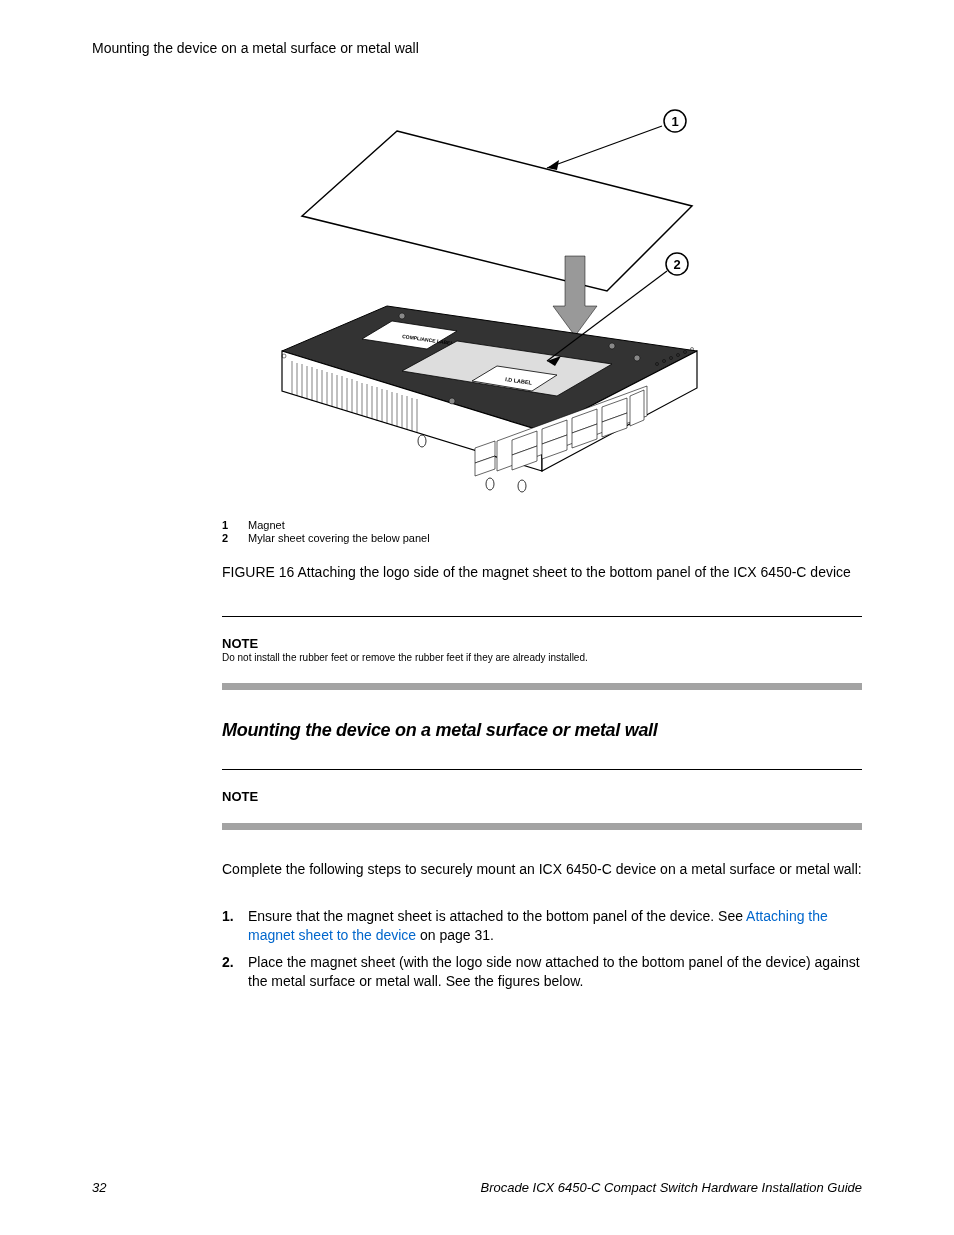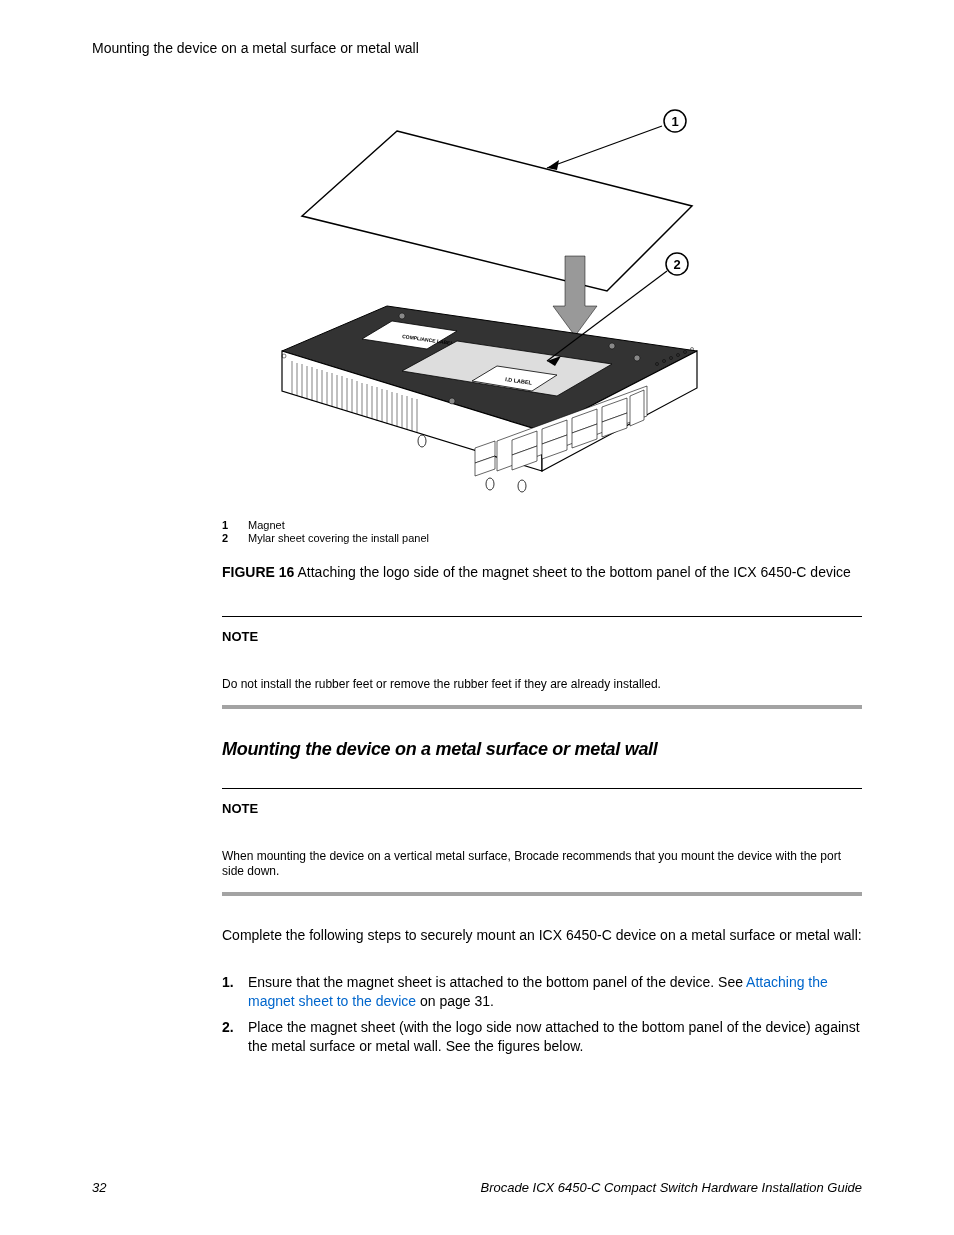--- a/index.html
+++ b/index.html
@@ -37,38 +37,37 @@
     .legend-num {
       font-weight: bold;
       width: 26px;
     }
     .figure-caption {
       margin-left: 130px;
       margin-bottom: 36px;
       font-size: 14px;
     }
     .figure-caption strong {
-      font-weight: bold;
+      font-weight: normal;
       text-align: center;
     }
     .note-block {
       margin-left: 130px;
       margin-bottom: 30px;
       border-top: 1px solid #000;
-      border-bottom: 4px solid #a3a3a3;
-      padding: 12px 0;
+      border-bottom: 7px solid #a3a3a3;
+      padding: 19px 0;
     }
     .note-title {
       font-weight: bold;
       font-size: 13px;
     }
     .note-body {
-      font-size: 12px;
+      font-size: 10px;
       line-height: 1.3;
-      margin-top: 33px;
     }
     .section-heading {
       margin-left: 130px;
       font-style: italic;
       font-weight: bold;
       font-size: 18px;
       margin-bottom: 28px;
       font-family: "Arial Black", Arial, sans-serif;
       letter-spacing: -0.3px;
     }
@@ -232,38 +231,37 @@
   </svg>
 </div>
 
 <div class="legend">
   <div class="legend-row">
     <span class="legend-num">1</span>
     <span>Magnet</span>
   </div>
   <div class="legend-row">
     <span class="legend-num">2</span>
-    <span>Mylar sheet covering the install panel</span>
+    <span>Mylar sheet covering the below panel</span>
   </div>
 </div>
 
 <div class="figure-caption">
   <strong>FIGURE 16</strong><span> Attaching the logo side of the magnet sheet to the bottom panel of the ICX 6450-C device</span>
 </div>
 
 <div class="note-block">
   <div class="note-title">NOTE</div>
   <div class="note-body">Do not install the rubber feet or remove the rubber feet if they are already installed.</div>
 </div>
 
 <div class="section-heading">Mounting the device on a metal surface or metal wall</div>
 
 <div class="note-block">
   <div class="note-title">NOTE</div>
-  <div class="note-body">When mounting the device on a vertical metal surface, Brocade recommends that you mount the device with the port side down.</div>
 </div>
 
 <div class="body-text">Complete the following steps to securely mount an ICX 6450-C device on a metal surface or metal wall:</div>
 
 <ol class="steps">
   <li>
     <span>Ensure that the magnet sheet is attached to the bottom panel of the device. See </span><span class="link">Attaching the magnet sheet to the device</span><span> on page 31.</span>
   </li>
   <li>Place the magnet sheet (with the logo side now attached to the bottom panel of the device) against the metal surface or metal wall. See the figures below.</li>
 </ol>

